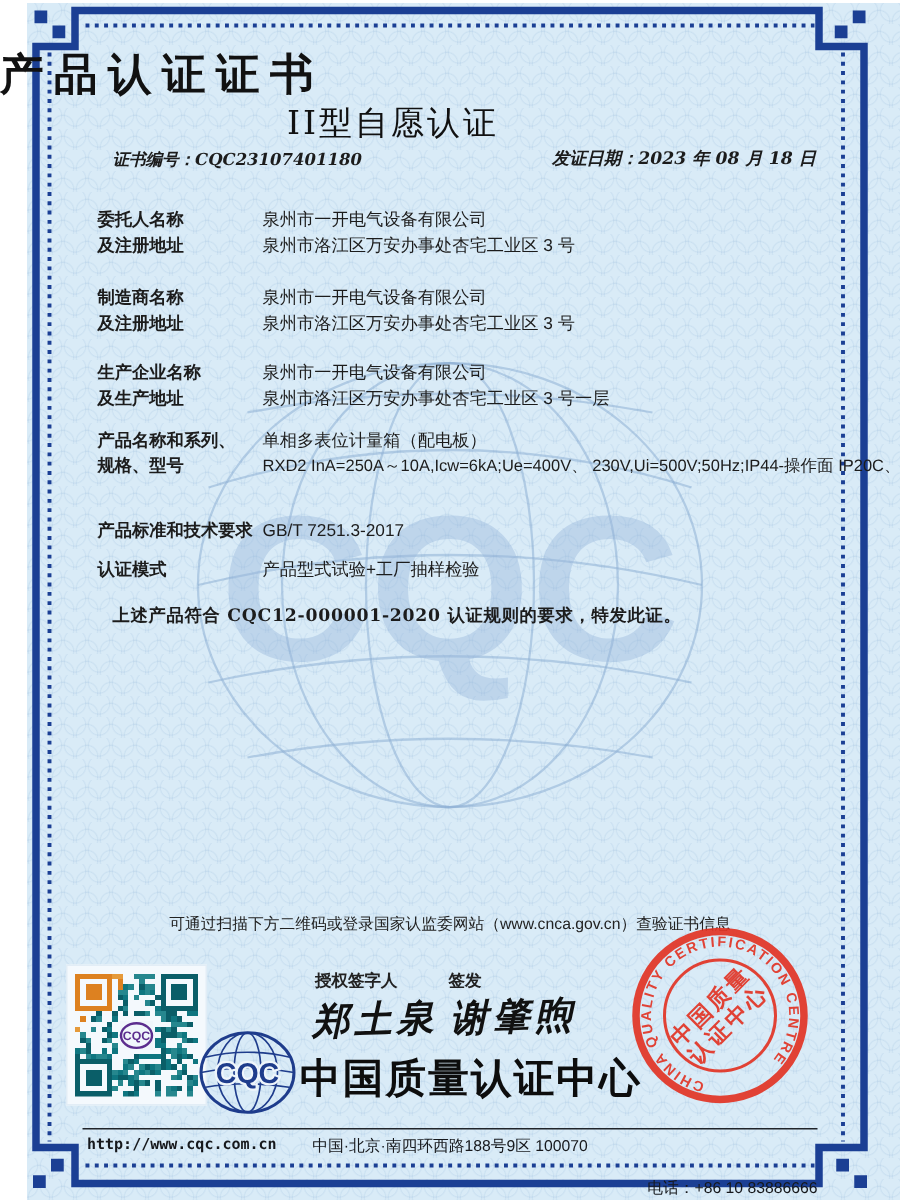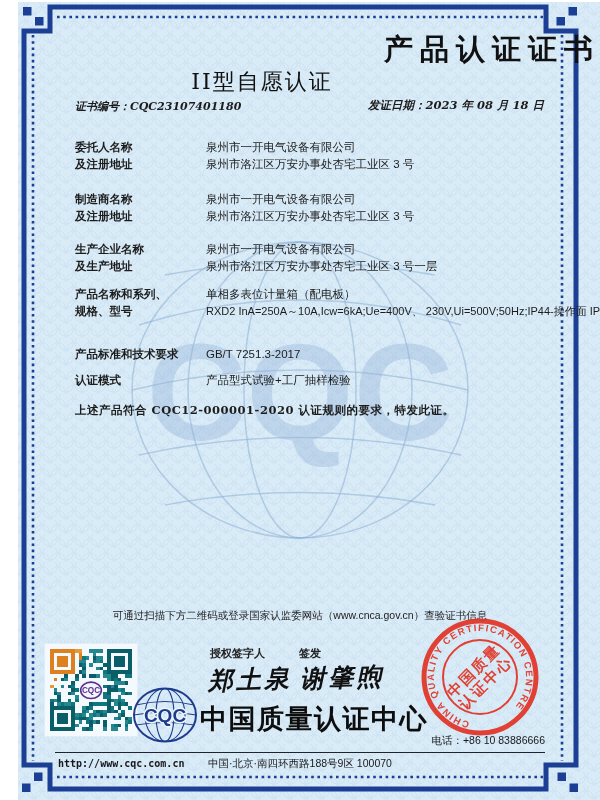--- a/index.html
+++ b/index.html
@@ -15,49 +15,49 @@
     background-image:
       radial-gradient(circle at 8px 12px, rgba(255,255,255,0) 6.4px, rgba(120,162,204,.14) 7px, rgba(255,255,255,0) 8px),
       radial-gradient(circle at 0px 5px,  rgba(255,255,255,0) 6.4px, rgba(120,162,204,.14) 7px, rgba(255,255,255,0) 8px),
       radial-gradient(circle at 16px 5px, rgba(255,255,255,0) 6.4px, rgba(120,162,204,.14) 7px, rgba(255,255,255,0) 8px);
     background-size:16px 14px;
   }
   .abs{position:absolute;}
   svg{display:block;}
   .kai{font-family:"DejaVu Serif","Liberation Serif",serif;}
   .title{
-    left:0;width:600px;top:30px;text-align:right;
+    left:0;width:600px;top:30px;text-align:left;
     font-size:29px;font-weight:bold;letter-spacing:7px;color:#111;
   }
   .subtitle{
     left:0;width:524px;top:67px;text-align:center;
     font-size:22px;color:#111;letter-spacing:2px;
   }
   .certno{left:75px;top:99px;font-size:11px;font-weight:bold;font-style:italic;}
   .dates{right:56px;top:97px;text-align:left;font-size:11.5px;font-weight:bold;font-style:italic;line-height:17px;}
-  .field{left:75px;display:flex;font-size:11.5px;line-height:17px;gap:21px;}
+  .field{left:65px;display:flex;font-size:11.5px;line-height:17px;}
   .field .lab{width:110px;font-weight:bold;flex:none;}
   .field .val{width:380px;white-space:nowrap;}
   .val-small{font-size:11px;}
   .statement{left:75px;top:403px;font-size:11.5px;font-weight:bold;letter-spacing:.5px;}
   .verify{left:0;width:600px;top:609px;text-align:center;font-size:10.5px;color:#222;}
   .sign-label{font-size:11px;font-weight:bold;color:#222;}
   .signature{
     font-family:"DejaVu Serif","Liberation Serif",serif;
     font-style:italic;font-weight:bold;font-size:25px;color:#111;
     transform:rotate(-2deg);letter-spacing:3px;white-space:nowrap;
   }
   .orgname{
     left:200px;top:701px;font-size:27px;font-weight:600;color:#0d0d0d;letter-spacing:1.5px;white-space:nowrap;text-align:center;
   }
   .qrbox{left:44px;top:643px;width:92px;height:92px;background:#f4f9fd;border:1px solid #e2edf6;}
   .rule{left:55px;top:752px;width:490px;height:1px;background:#20242a;}
   .footer-url{left:58px;top:758px;font-size:10px;font-family:"DejaVu Sans Mono","Liberation Mono",monospace;font-weight:bold;color:#16181c;}
   .footer-addr{left:170px;top:757px;width:260px;text-align:center;font-size:10.5px;color:#16181c;}
-  .footer-tel{left:380px;top:734px;width:165px;text-align:right;font-size:10.5px;color:#16181c;}
+  .footer-tel{left:380px;top:785px;width:165px;text-align:right;font-size:10.5px;color:#16181c;}
   .wm{left:125px;top:235px;opacity:.85;pointer-events:none;}
   .seal{left:415px;top:612px;pointer-events:none;}
   .noevt{pointer-events:none;}
 </style>
 </head>
 <body>
 
 <div class="page"></div>
 
 <svg class="abs wm" width="350" height="310" viewBox="0 0 350 310">

